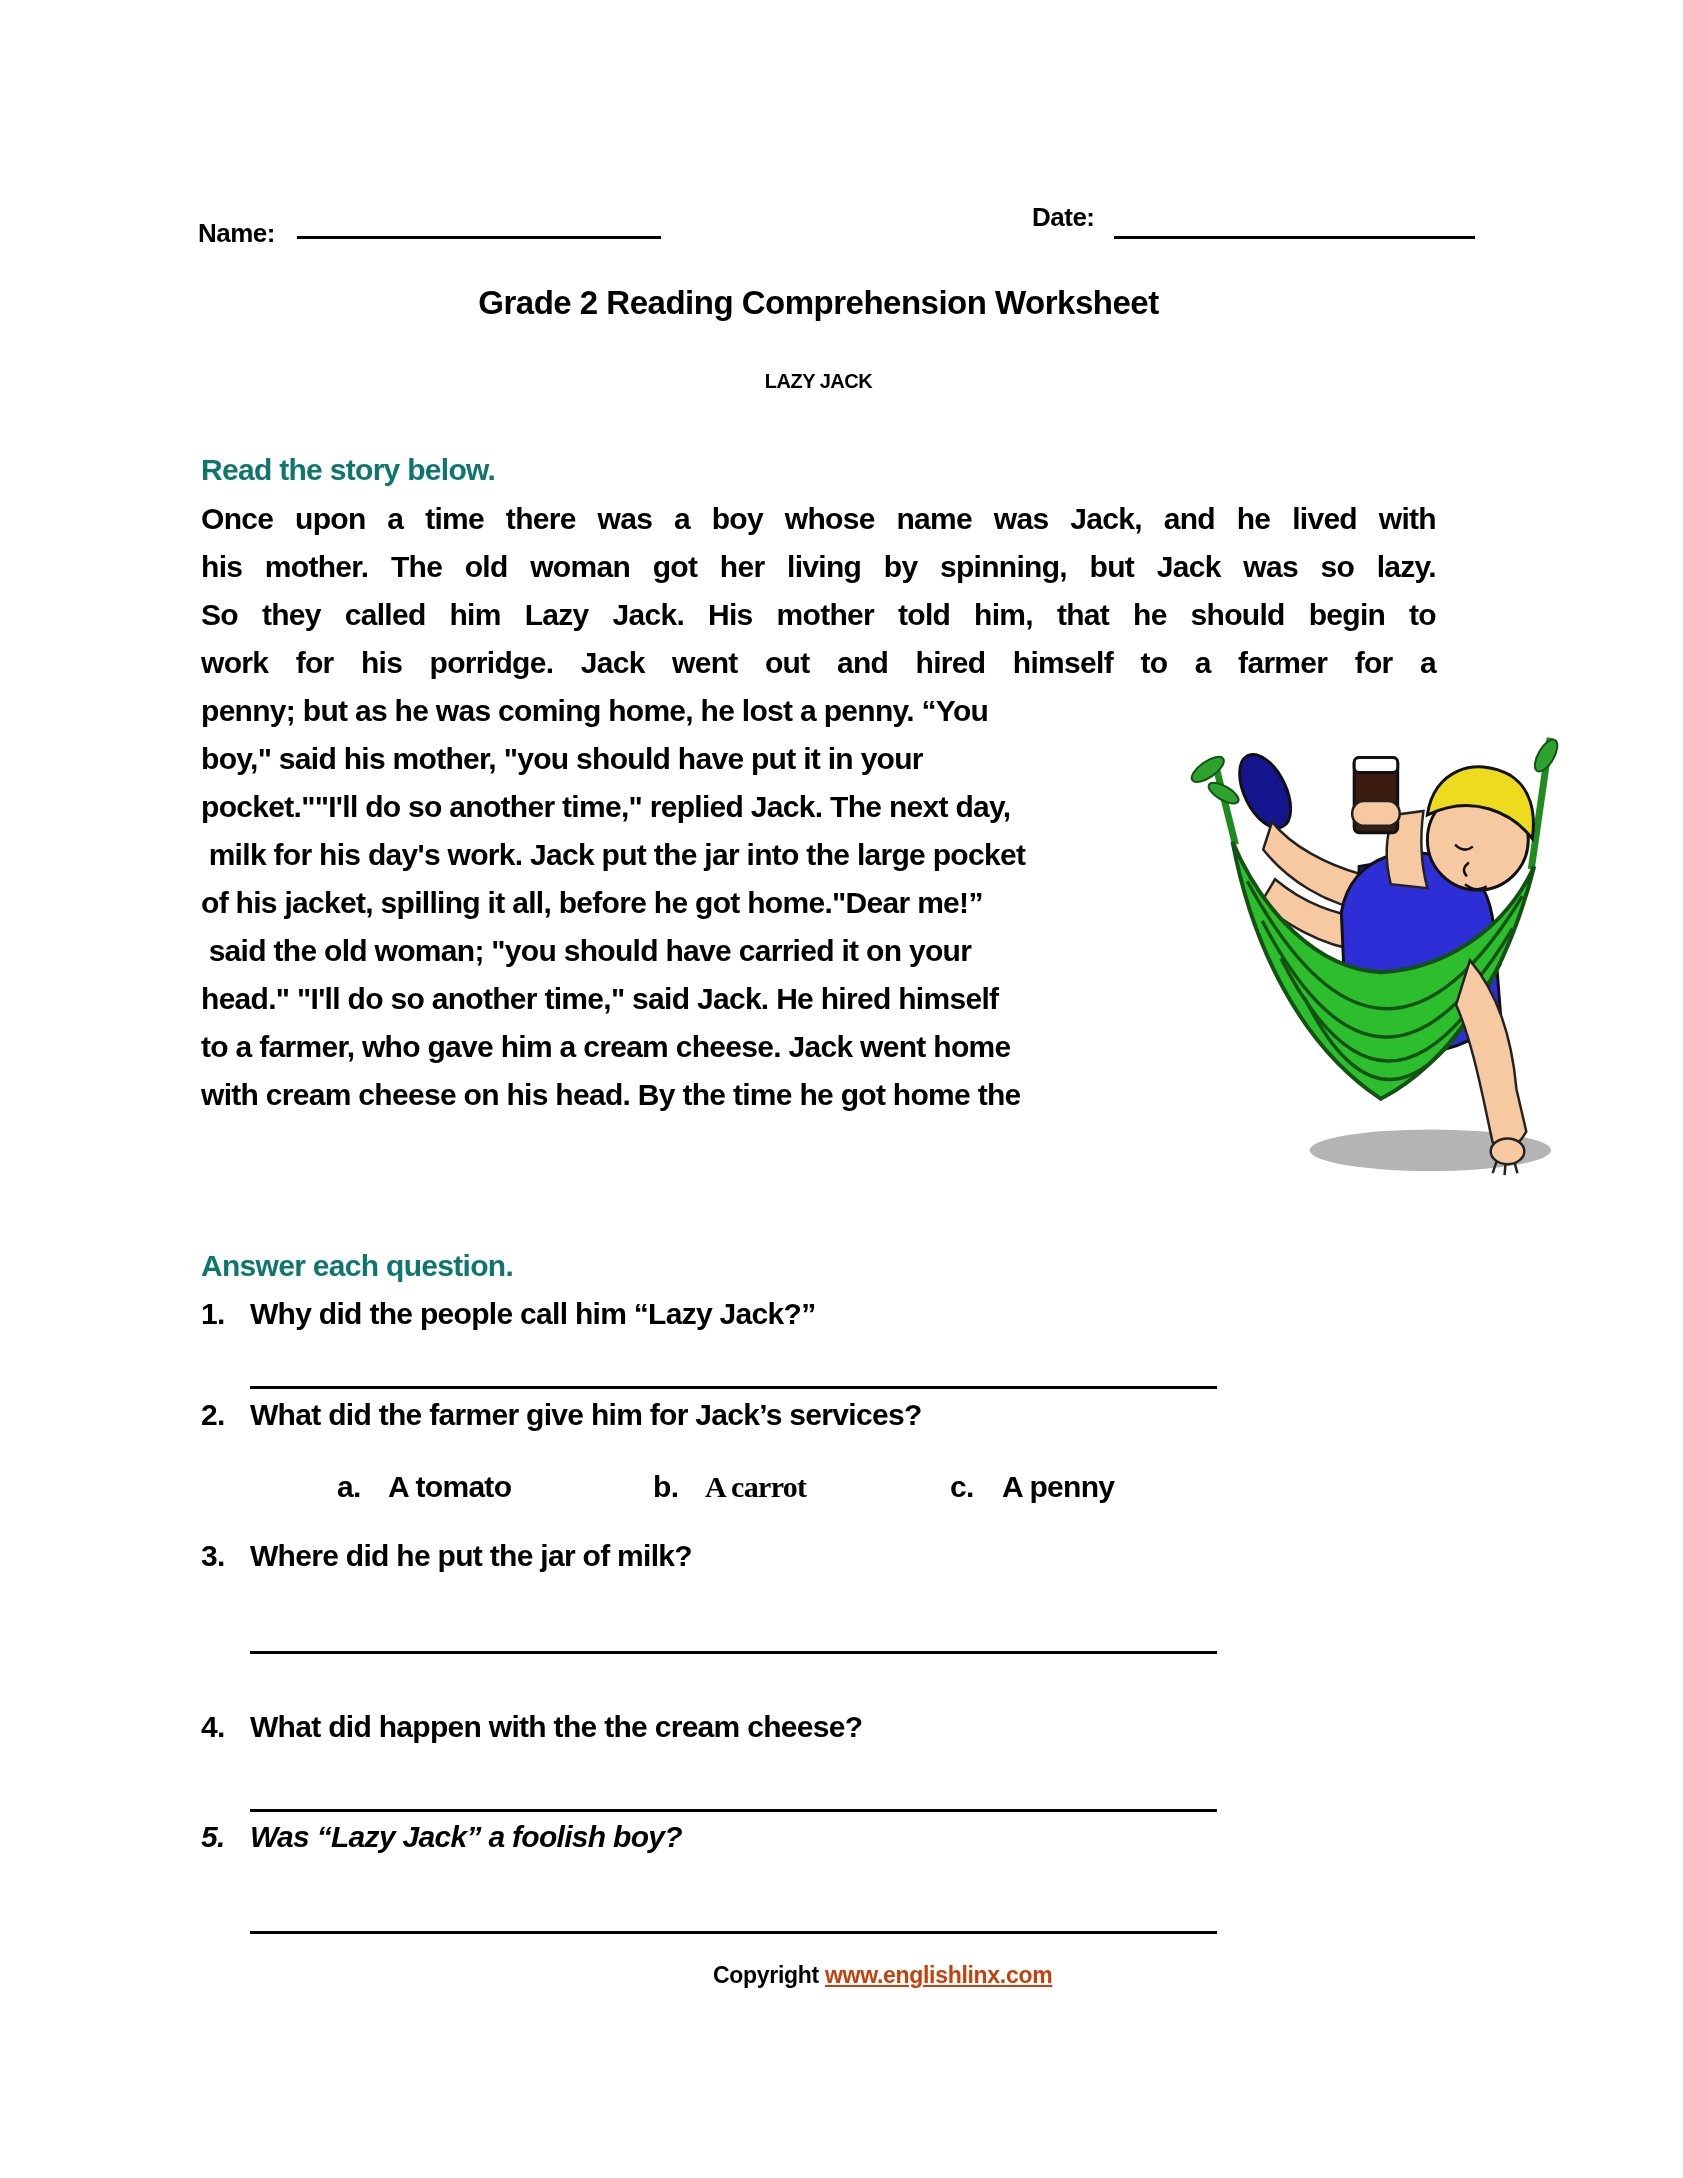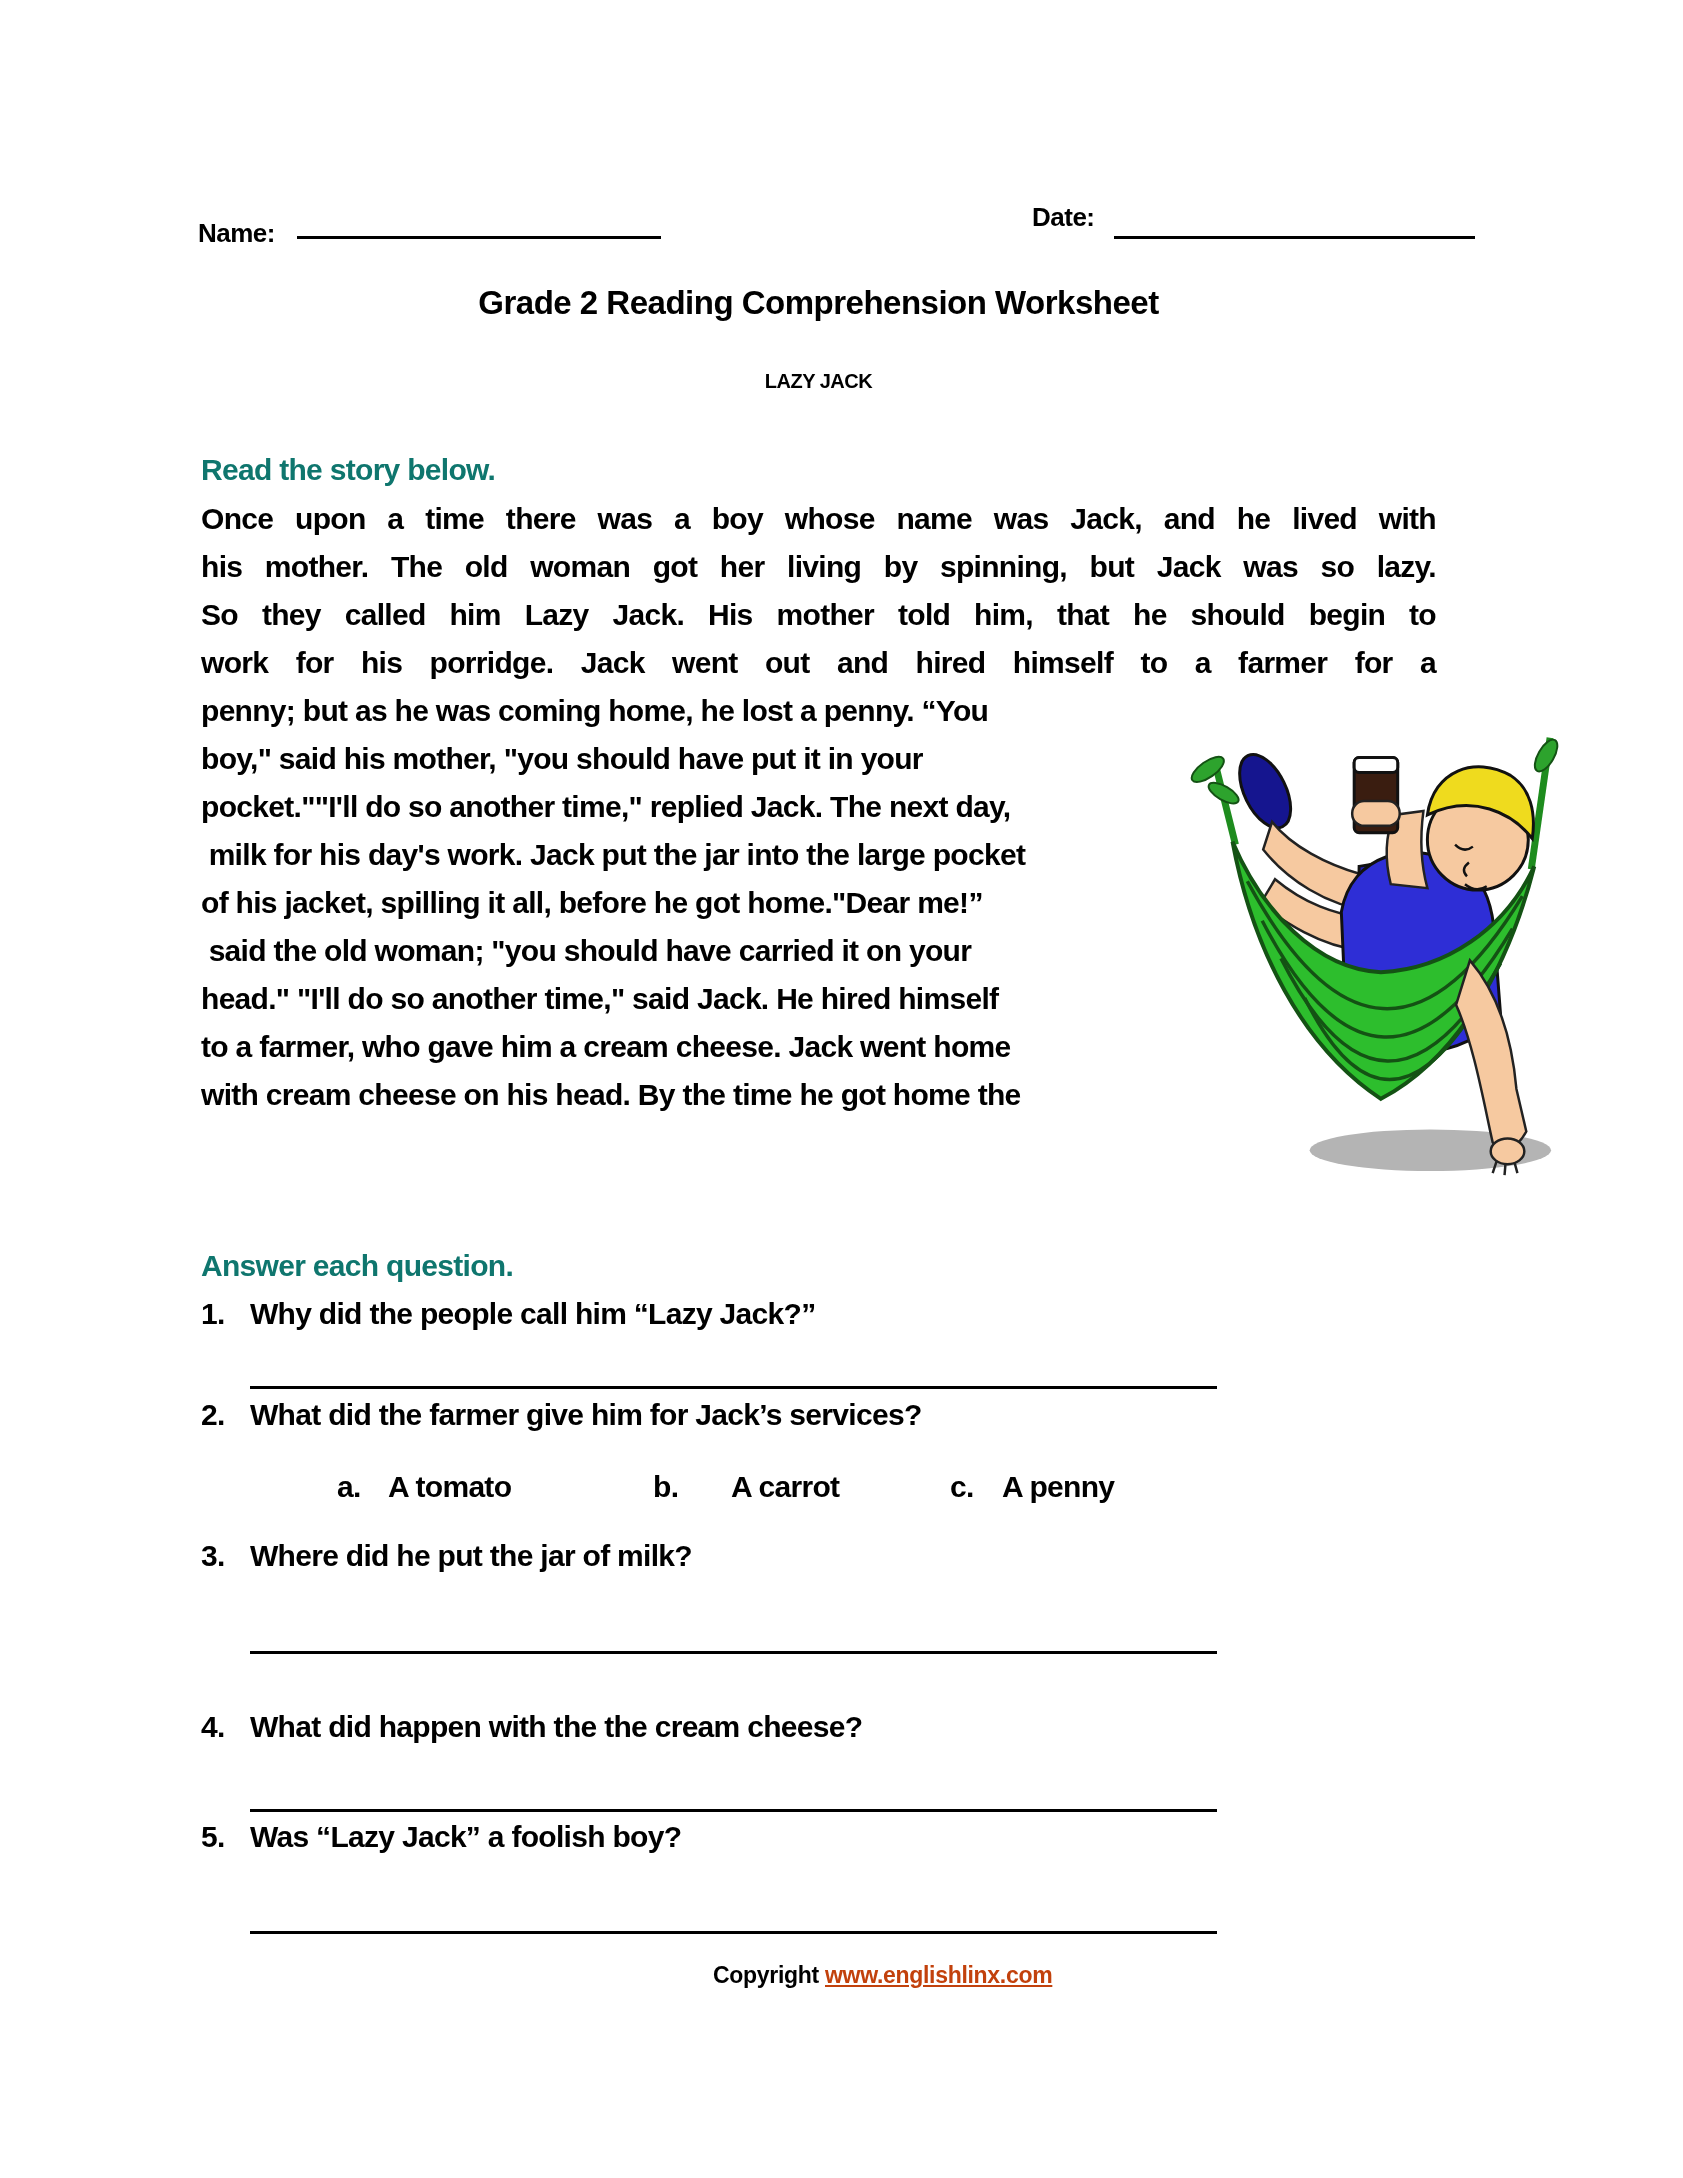--- a/index.html
+++ b/index.html
@@ -105,29 +105,29 @@
 <div class="abs ghead" style="left:201px;top:1249px;">Answer each question.</div>
 
 <div class="abs qrow" style="top:1297px;"><span class="qnum">1.</span><span>Why did the people call him “Lazy Jack?”</span></div>
 <div class="abs rule ansline" style="top:1356px;"></div>
 
 <div class="abs qrow" style="top:1398px;"><span class="qnum">2.</span><span>What did the farmer give him for Jack’s services?</span></div>
 
 <div class="abs choice" style="left:337px;top:1470px;"><span>a.</span></div>
 <div class="abs choice" style="left:388px;top:1470px;">A tomato</div>
 <div class="abs choice" style="left:653px;top:1470px;"><span>b.</span></div>
-<div class="abs choice" style="left:731px;top:1470px;">A carrot</div>
+<div class="abs choice" style="left:705px;top:1470px;font-family:Liberation Serif, serif;">A carrot</div>
 <div class="abs choice" style="left:950px;top:1470px;"><span>c.</span></div>
 <div class="abs choice" style="left:1002px;top:1470px;">A penny</div>
 
 <div class="abs qrow" style="top:1539px;"><span class="qnum">3.</span><span>Where did he put the jar of milk?</span></div>
 <div class="abs rule ansline" style="top:1621px;"></div>
 
 <div class="abs qrow" style="top:1710px;"><span class="qnum">4.</span><span>What did happen with the the cream cheese?</span></div>
 <div class="abs rule ansline" style="top:1779px;"></div>
 
-<div class="abs qrow" style="top:1820px;"><span class="qnum">5.</span><span>Was “Lazy Jack” a foolish boy?</span></div>
+<div class="abs qrow" style="top:1820px;font-style:italic;"><span class="qnum">5.</span><span>Was “Lazy Jack” a foolish boy?</span></div>
 <div class="abs rule ansline" style="top:1901px;"></div>
 
 <div class="abs" id="footer-row">
   <span>Copyright</span>&nbsp;<a href="#">www.englishlinx.com</a>
 </div>
 
 
 </body></html>

